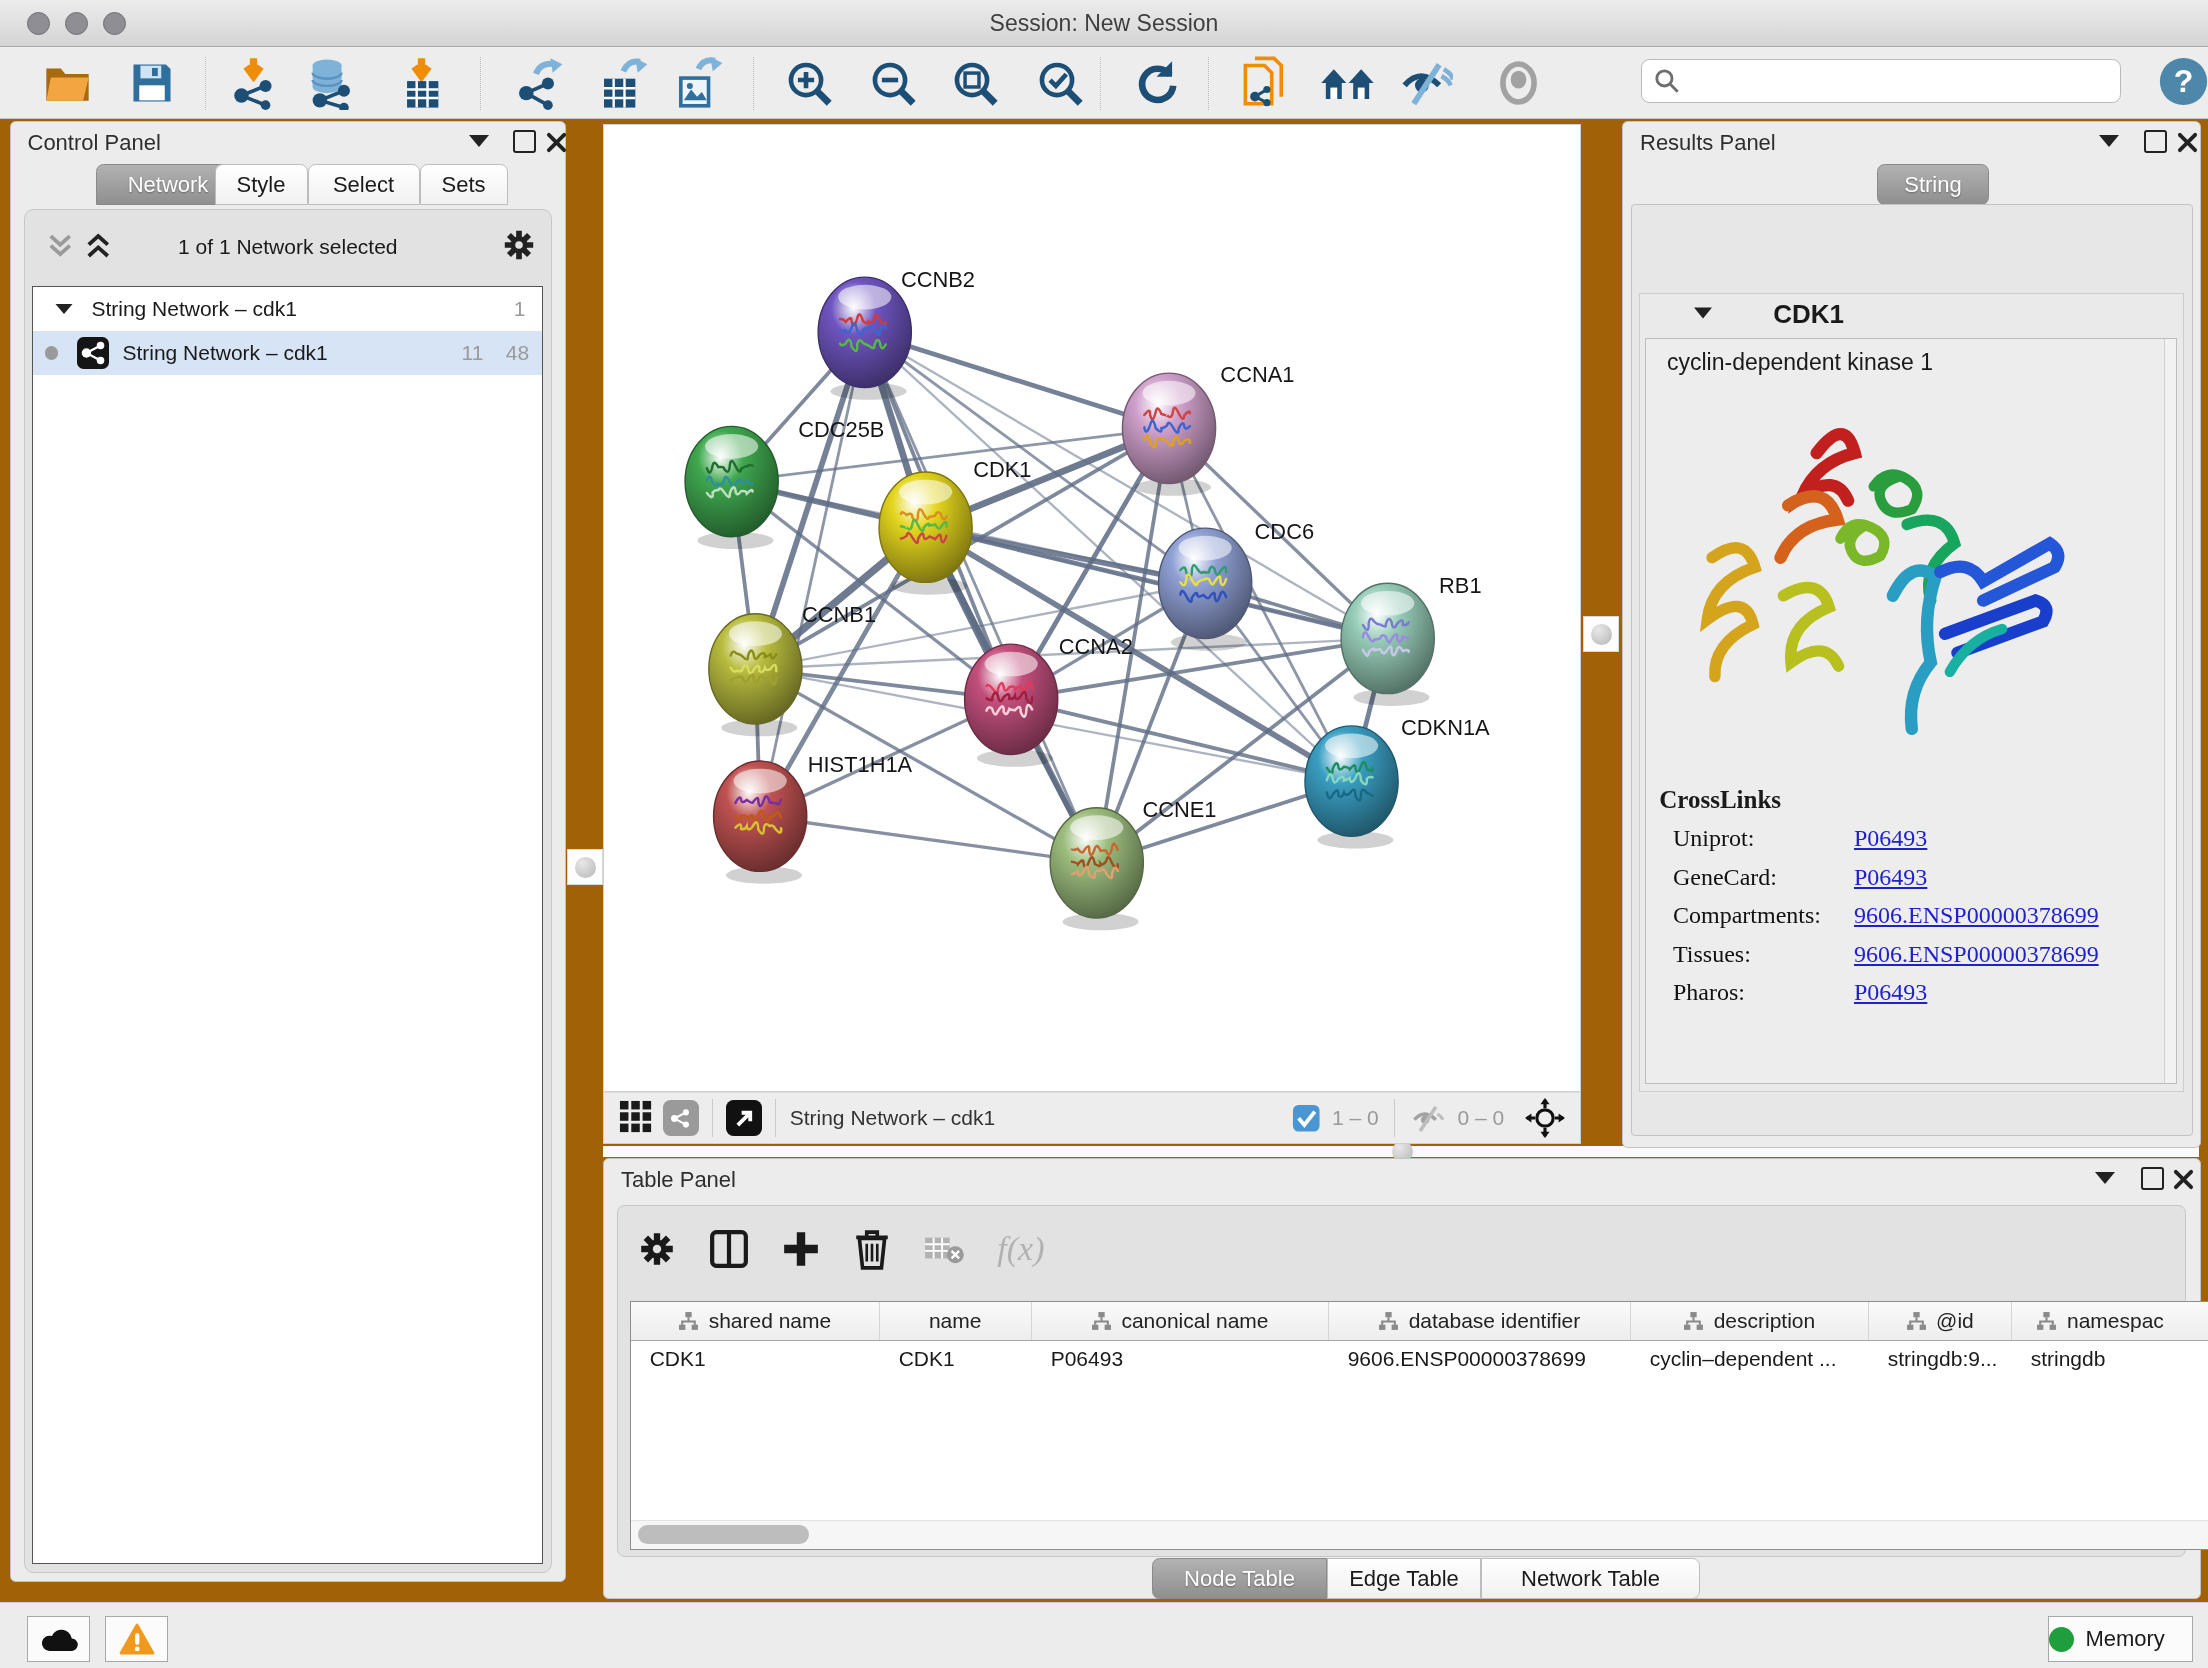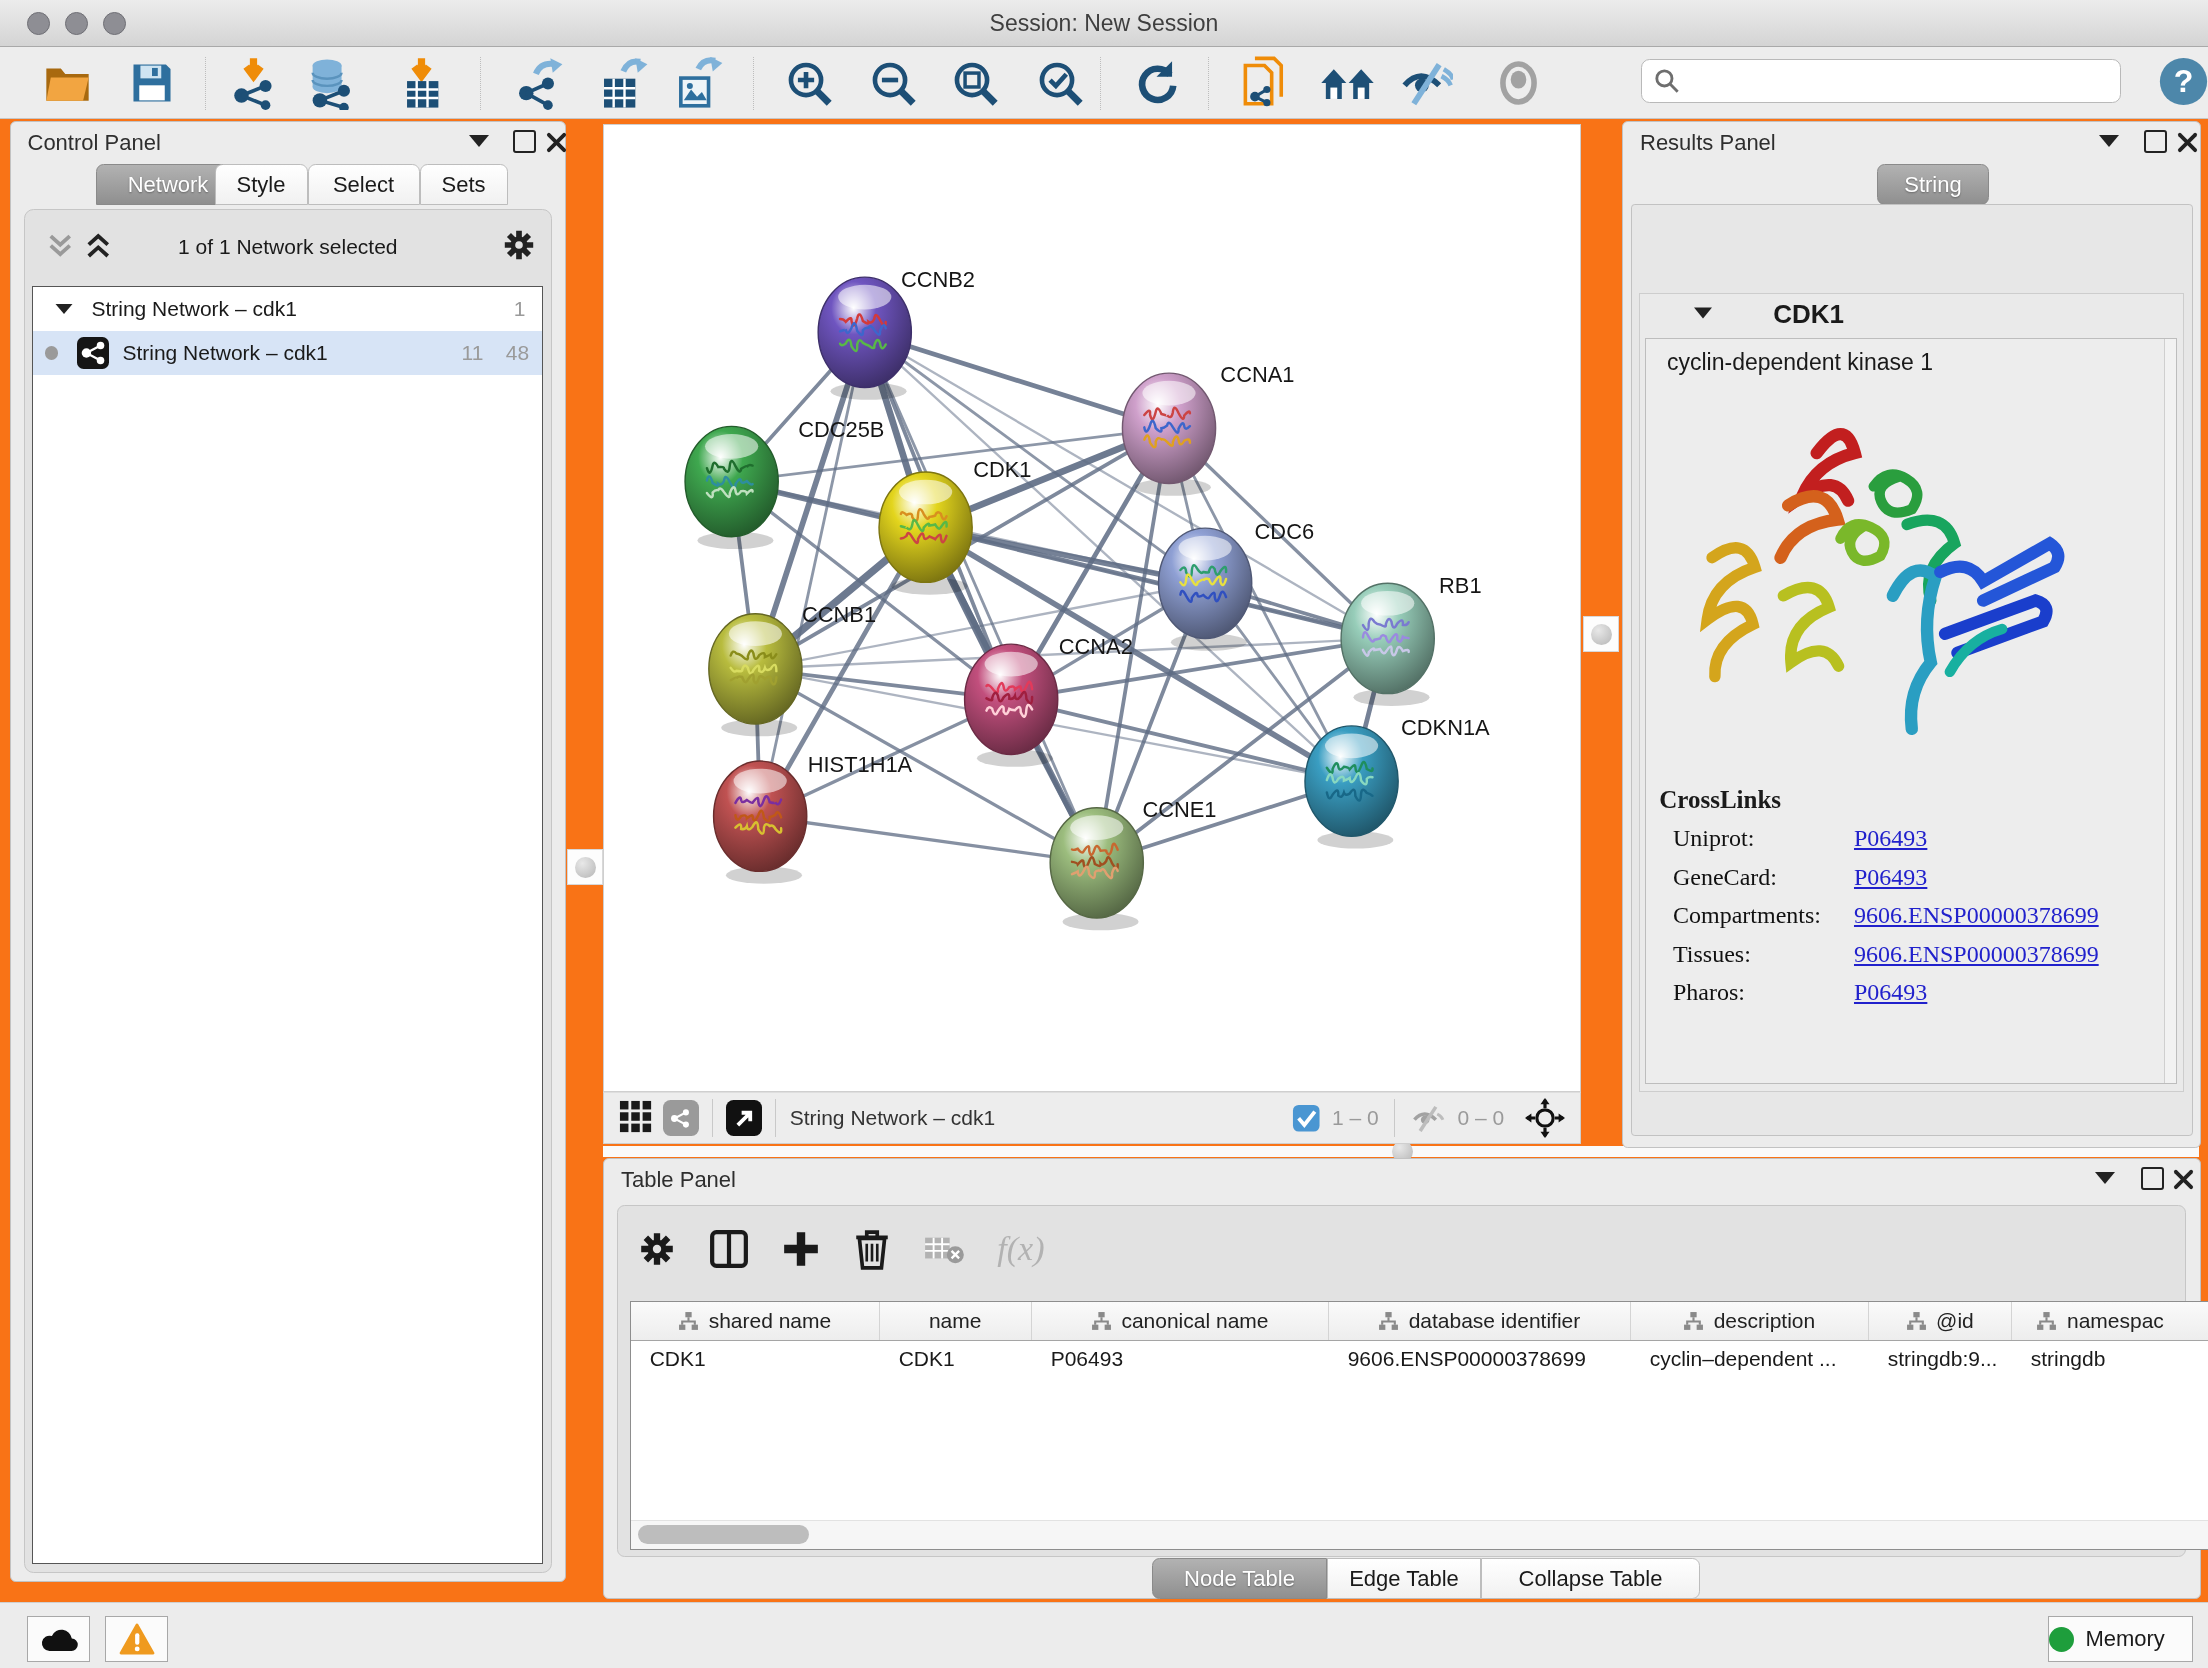--- a/index.html
+++ b/index.html
@@ -1,16 +1,16 @@
 <!DOCTYPE html>
 <html style="font-size:15px"><head>
 <meta charset="utf-8">
 <style>
   html,body{margin:0;padding:0;background:#cfcfcf;}
-  .window{position:relative;width:2208px;height:1668px;background:#f97316;
+  .window{position:relative;width:2208px;height:1668px;background:#a16207;
     font-family:"Liberation Sans",sans-serif;overflow:hidden;color:#1a1a1a;}
   
   .titlebar{position:absolute;left:0;top:0;width:2208px;height:46px;
     background:linear-gradient(#ececec,#d4d4d4);border-bottom:1px solid #a9a9a9;}
   .tl{position:absolute;top:12.4px;width:21px;height:21px;border-radius:50%;
     background:#8e8e94;border:1px solid #6f6f75;}
   .win-title{position:absolute;top:9.5px;left:0;width:100%;text-align:center;
     font-size:23px;color:#3f3f3f;}
   
   .toolbar{position:absolute;left:0;top:47px;width:2208px;height:71px;background:#ededed;
@@ -780,21 +780,21 @@
         </div>
         <div class="hscroll">
             <span class="hthumb"></span>
           </div>
       </div>
     </div>
 
     <div class="tp-tabs">
       <div class="tab active" style="width:173px;border-radius:7.6px 0 0 7.6px">Node Table</div>
       <div class="tab" style="width:152px;border-radius:0">Edge Table</div>
-      <div class="tab" style="width:217px;border-radius:0 7.6px 7.6px 0">Collapse Table</div>
+      <div class="tab" style="width:217px;border-radius:0 7.6px 7.6px 0">Network Table</div>
     </div>
   </div>
 
   <div class="statusbar">
     <div class="sbtn" style="left:27px">
       <svg width="38" height="27" viewBox="0 0 40 28">
           <path d="M10 26a8 8 0 1 1 2.5-15.6A11 11 0 0 1 33.5 13A6.5 6.5 0 1 1 33 26z" fill="#111"></path>
         </svg>
     </div>
     <div class="sbtn" style="left:105px">

